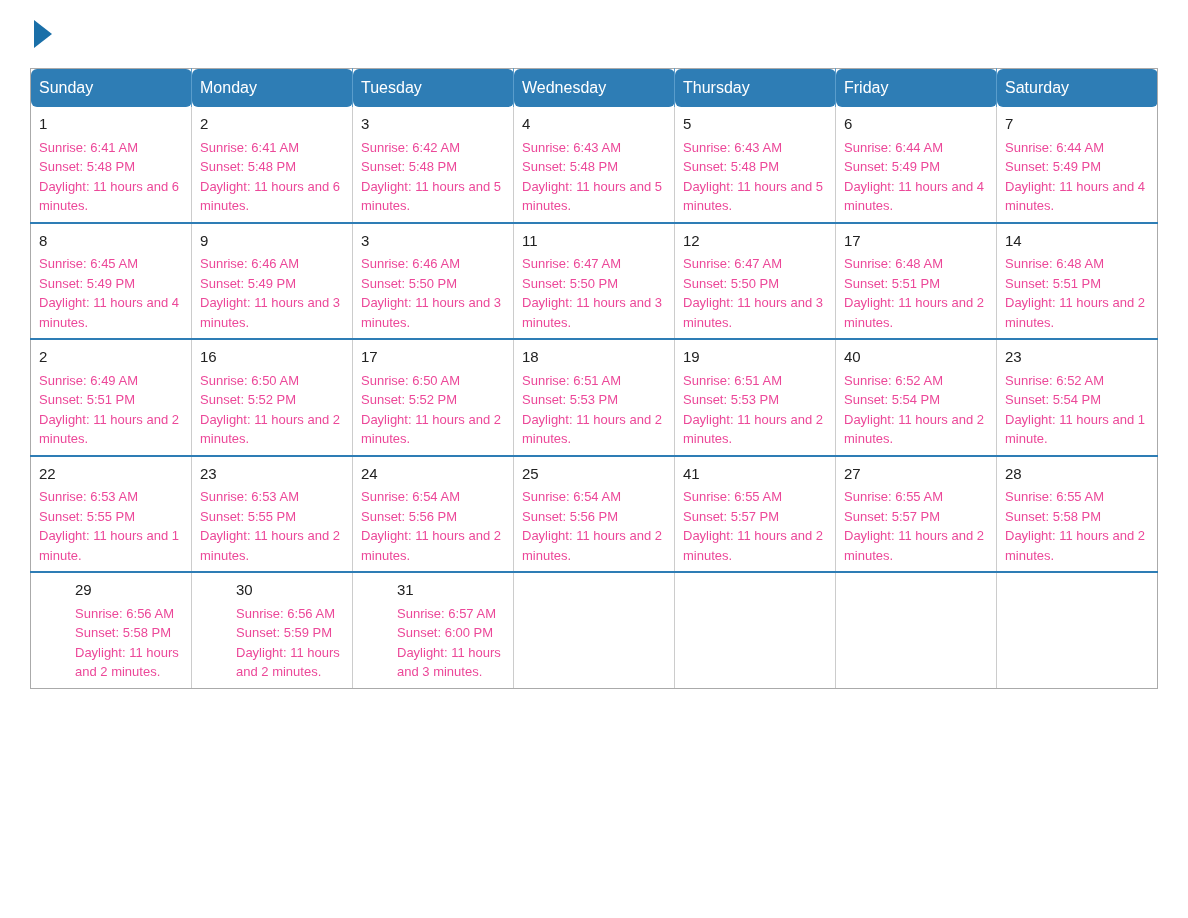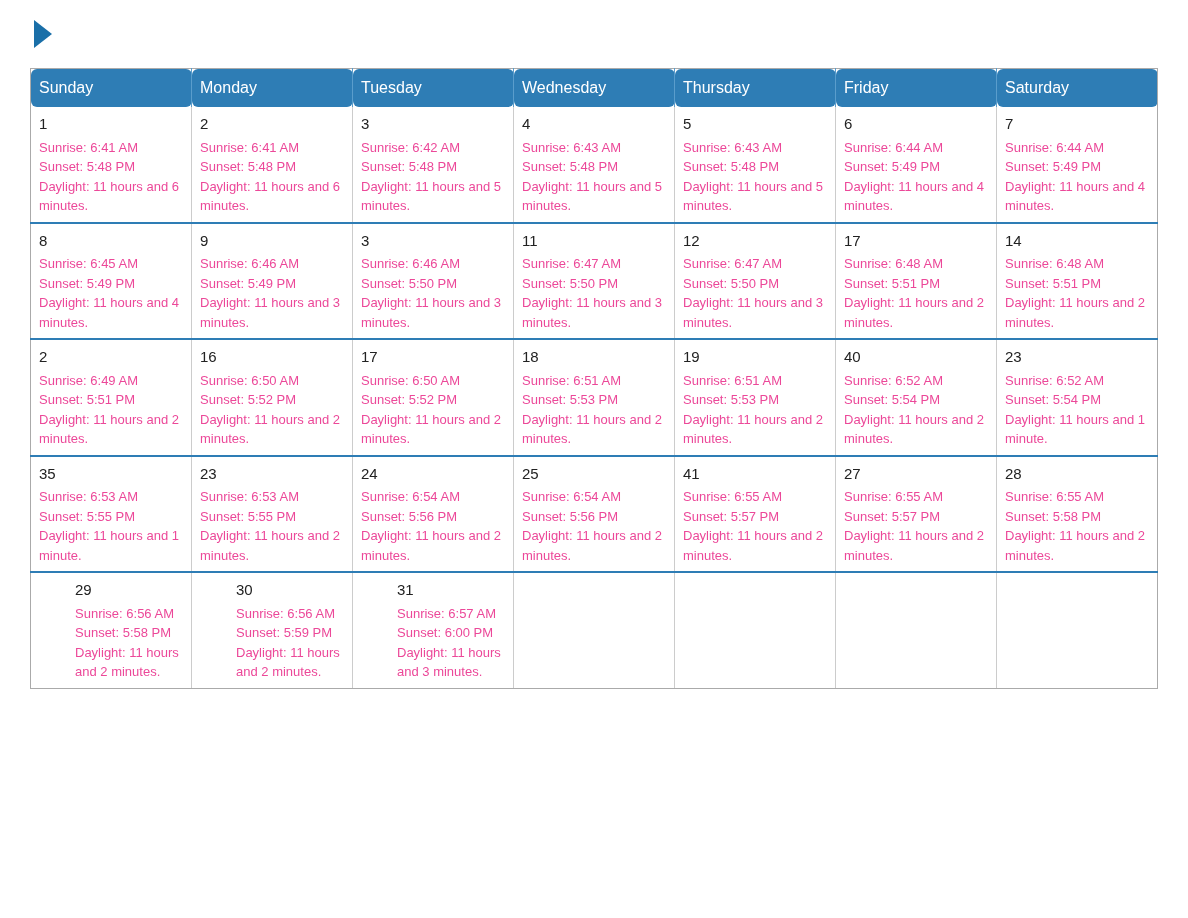--- a/index.html
+++ b/index.html
@@ -188,21 +188,21 @@
         <td><span class="day-number">18</span>
 <span class="day-info">Sunrise: 6:51 AM<br>Sunset: 5:53 PM<br>Daylight: 11 hours and 2 minutes.</span></td>
         <td><span class="day-number">19</span>
 <span class="day-info">Sunrise: 6:51 AM<br>Sunset: 5:53 PM<br>Daylight: 11 hours and 2 minutes.</span></td>
         <td><span class="day-number">40</span>
 <span class="day-info">Sunrise: 6:52 AM<br>Sunset: 5:54 PM<br>Daylight: 11 hours and 2 minutes.</span></td>
         <td><span class="day-number">23</span>
 <span class="day-info">Sunrise: 6:52 AM<br>Sunset: 5:54 PM<br>Daylight: 11 hours and 1 minute.</span></td>
       </tr>
       <tr>
-        <td><span class="day-number">35</span>
+        <td><span class="day-number">22</span>
 <span class="day-info">Sunrise: 6:53 AM<br>Sunset: 5:55 PM<br>Daylight: 11 hours and 1 minute.</span></td>
         <td><span class="day-number">23</span>
 <span class="day-info">Sunrise: 6:53 AM<br>Sunset: 5:55 PM<br>Daylight: 11 hours and 2 minutes.</span></td>
         <td><span class="day-number">24</span>
 <span class="day-info">Sunrise: 6:54 AM<br>Sunset: 5:56 PM<br>Daylight: 11 hours and 2 minutes.</span></td>
         <td><span class="day-number">25</span>
 <span class="day-info">Sunrise: 6:54 AM<br>Sunset: 5:56 PM<br>Daylight: 11 hours and 2 minutes.</span></td>
         <td><span class="day-number">41</span>
 <span class="day-info">Sunrise: 6:55 AM<br>Sunset: 5:57 PM<br>Daylight: 11 hours and 2 minutes.</span></td>
         <td><span class="day-number">27</span>

